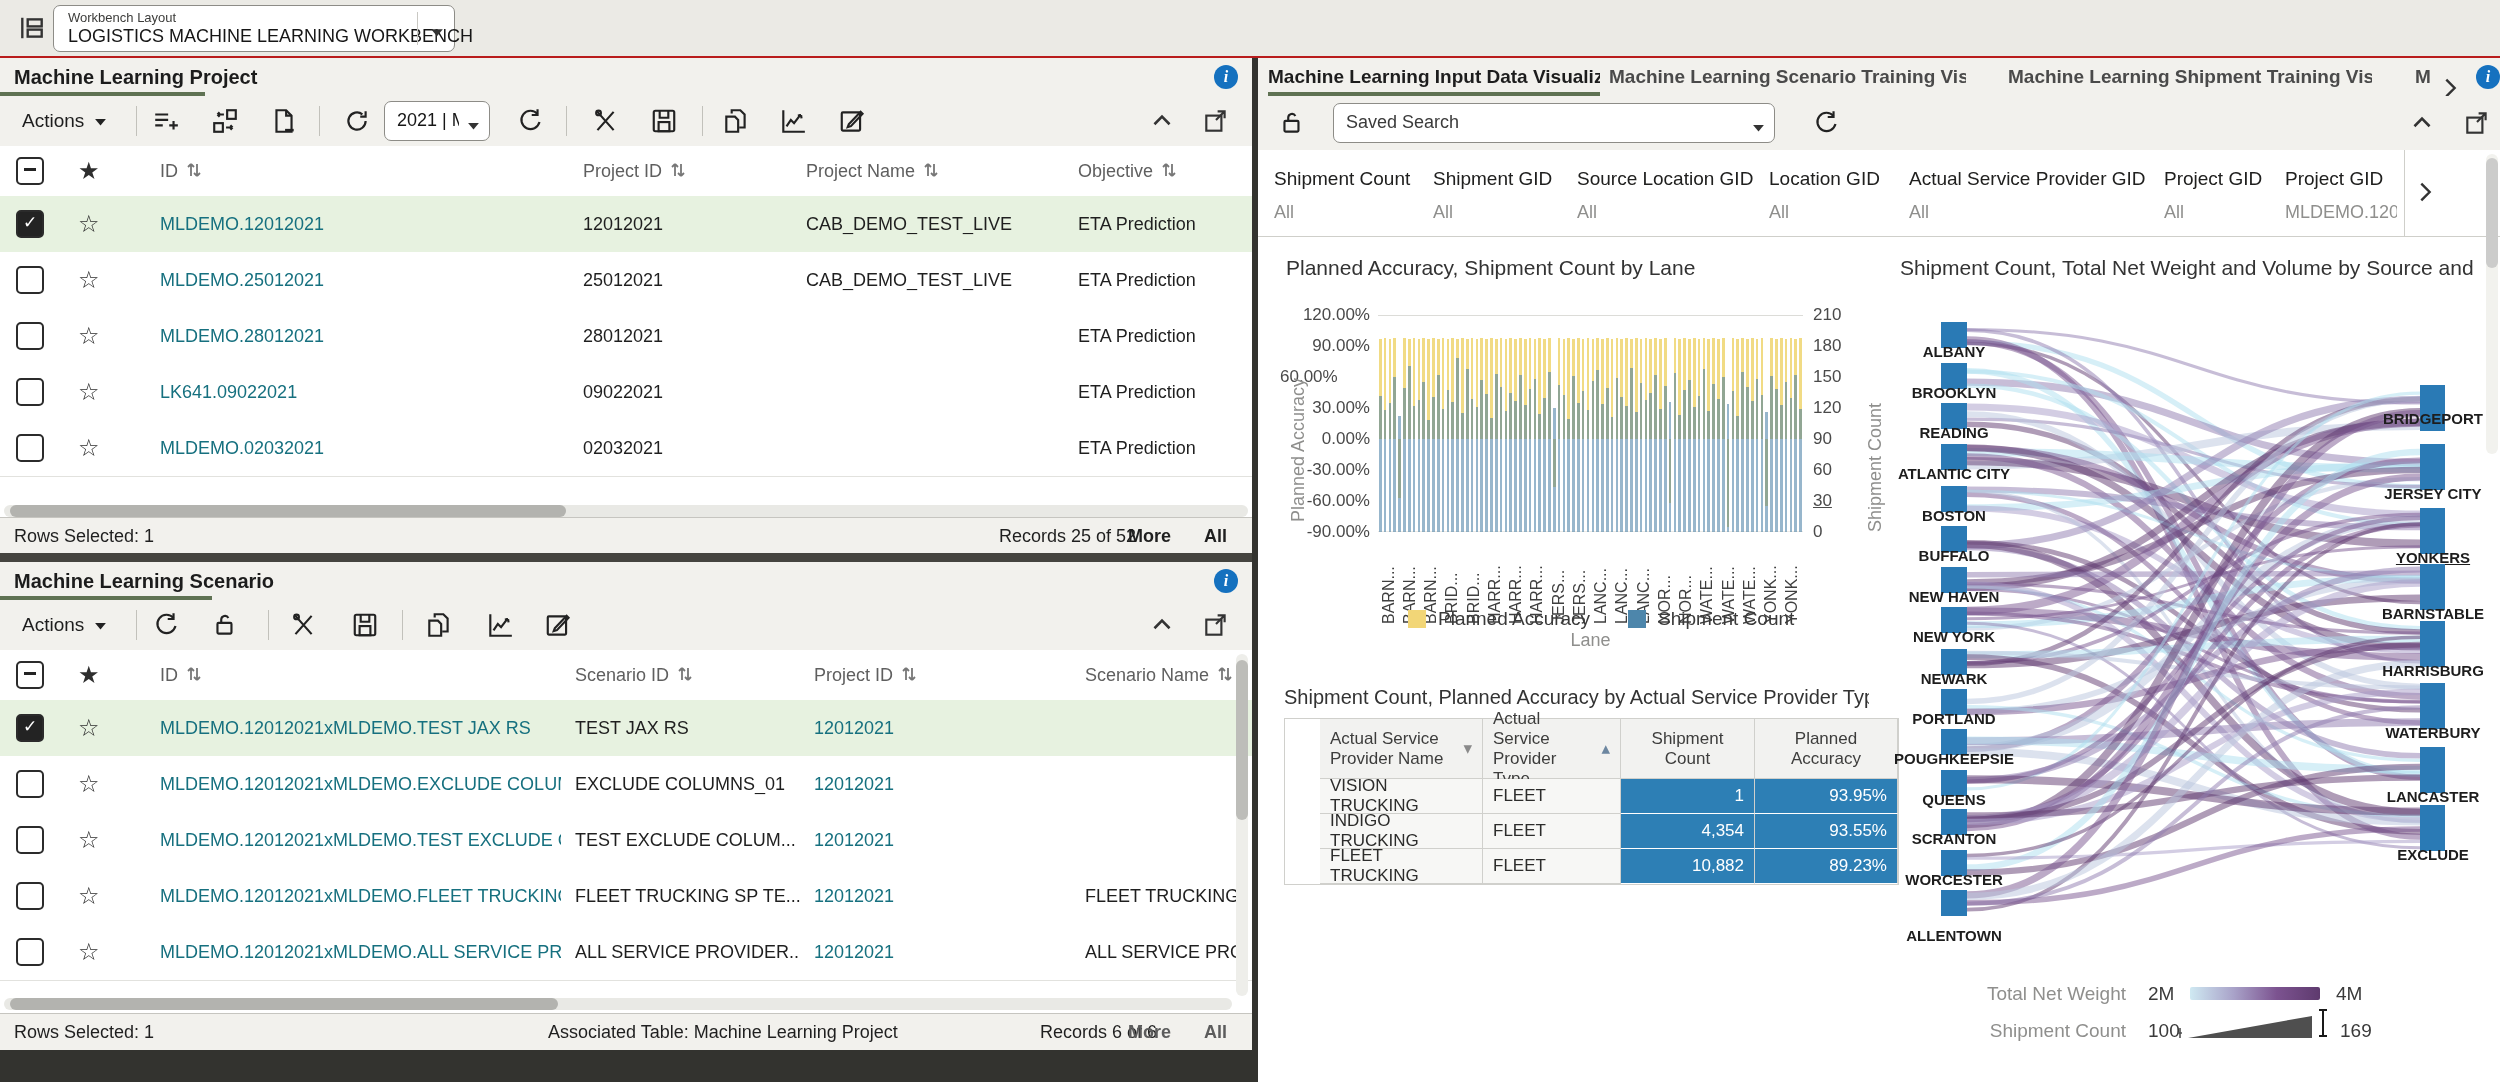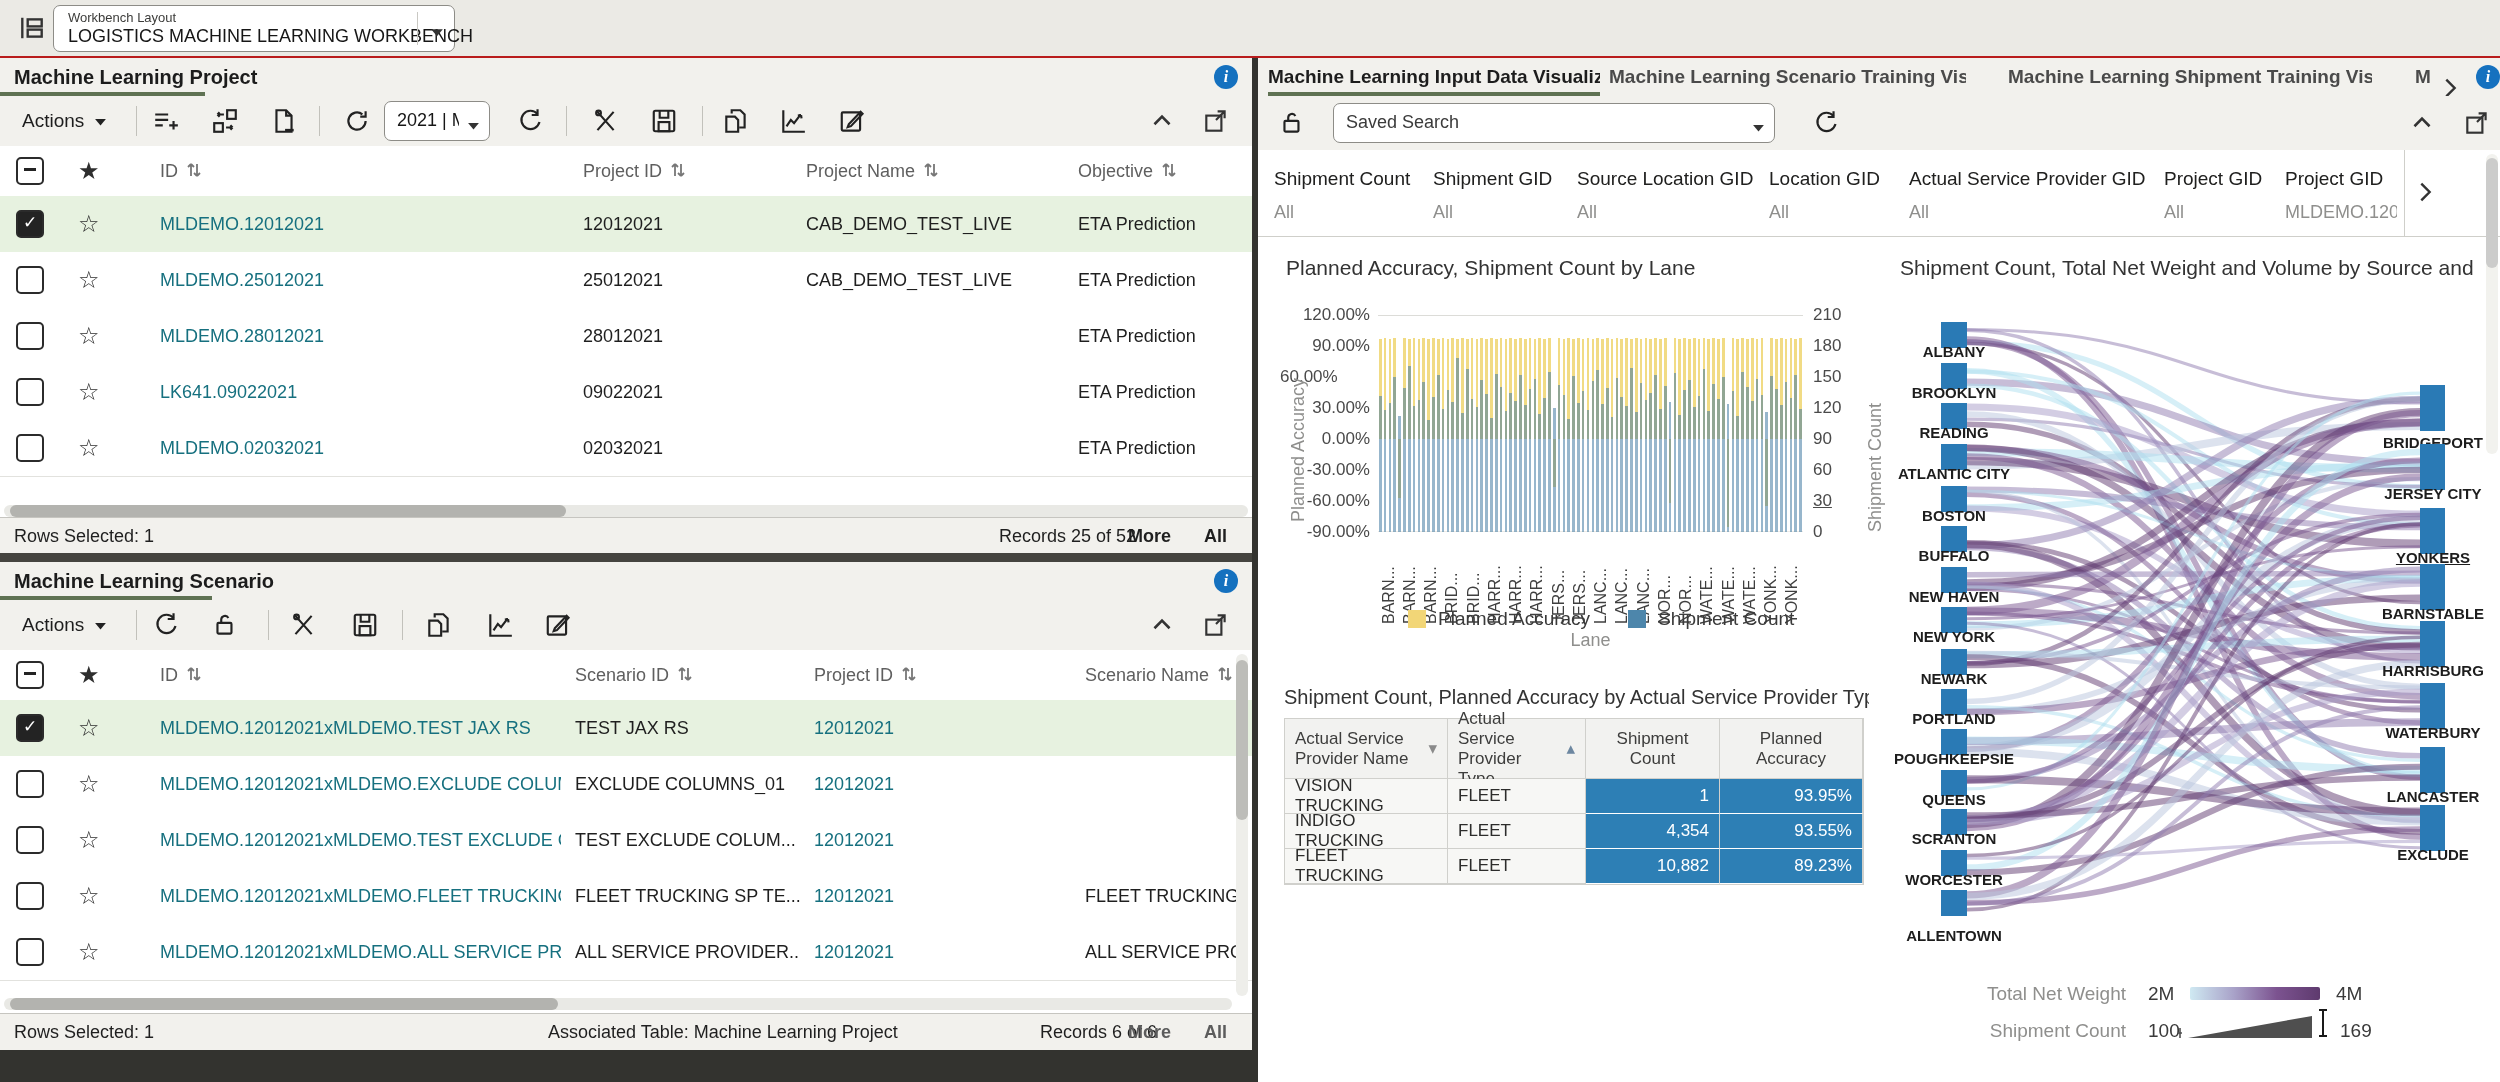--- a/index.html
+++ b/index.html
@@ -67,21 +67,21 @@
 
   .chart-title{position:absolute;font-size:21px;color:#333;white-space:nowrap;overflow:hidden;}
   .ytick{position:absolute;font-size:17px;color:#4a4a4a;white-space:nowrap;}
   .axis-title{position:absolute;font-size:18px;color:#8f8f8d;writing-mode:vertical-rl;transform:rotate(180deg);white-space:nowrap;}
   .xtick{position:absolute;font-size:16px;color:#3f3f3f;writing-mode:vertical-rl;transform:rotate(180deg);white-space:nowrap;}
   .bar{position:absolute;}
   .legend-row{position:absolute;display:flex;align-items:center;gap:12px;font-size:19px;color:#3a3a3a;white-space:nowrap;}
   .swatch{width:18px;height:18px;display:inline-block;}
 
   
-  .pt{position:absolute;border:1px solid #d0d0cc;}
+  .pt{position:absolute;border:1px solid #d0d0cc;padding-left:35px;}
   .pt-row{display:flex;}
   .pt-cell{box-sizing:border-box;border-right:1px solid #d0d0cc;border-bottom:1px solid #d0d0cc;font-size:17px;padding:0 10px;display:flex;align-items:center;}
   .pt-head{background:#f2f2f0;color:#3d3d3c;}
   .pt-name{background:#f7f7f5;color:#2c2c2b;}
   .pt-num{background:#2d7fb5;color:#fff;justify-content:flex-end;border-bottom:1px solid #fff;}
 
   
   .sk-node{position:absolute;background:#2a7ab5;}
   .sk-label{position:absolute;transform:translateX(-50%);font-size:15px;font-weight:bold;color:#1d1d1d;white-space:nowrap;}
   .sk-legend-label{position:absolute;font-size:19px;color:#8f8f8d;white-space:nowrap;text-align:right;width:220px;}
@@ -825,21 +825,21 @@
         <div class="sk-label" style="left: 696px; top: 692px;">POUGHKEEPSIE</div>
         <div class="sk-node" style="left: 683px; top: 712px; width: 26px; height: 26px;"></div>
         <div class="sk-label" style="left: 696px; top: 733px;">QUEENS</div>
         <div class="sk-node" style="left: 683px; top: 751px; width: 26px; height: 26px;"></div>
         <div class="sk-label" style="left: 696px; top: 772px;">SCRANTON</div>
         <div class="sk-node" style="left: 683px; top: 792px; width: 26px; height: 26px;"></div>
         <div class="sk-label" style="left: 696px; top: 813px;">WORCESTER</div>
         <div class="sk-node" style="left: 683px; top: 832px; width: 26px; height: 26px;"></div>
         <div class="sk-label" style="left: 696px; top: 853px; margin-top: 16px;">ALLENTOWN</div>
         <div class="sk-node" style="left: 1162px; top: 327px; width: 25px; height: 46px;"></div>
-        <div class="sk-label" style="left: 1175px; top: 376px;">BRIDGEPORT</div>
+        <div class="sk-label" style="left: 1175px; top: 352px;">BRIDGEPORT</div>
         <div class="sk-node" style="left: 1162px; top: 386px; width: 25px; height: 46px;"></div>
         <div class="sk-label" style="left: 1175px; top: 427px;">JERSEY CITY</div>
         <div class="sk-node" style="left: 1162px; top: 450px; width: 25px; height: 46px;"></div>
         <div class="sk-label" style="left: 1175px; top: 491px; text-decoration: underline;">YONKERS</div>
         <div class="sk-node" style="left: 1162px; top: 506px; width: 25px; height: 46px;"></div>
         <div class="sk-label" style="left: 1175px; top: 547px;">BARNSTABLE</div>
         <div class="sk-node" style="left: 1162px; top: 563px; width: 25px; height: 46px;"></div>
         <div class="sk-label" style="left: 1175px; top: 604px;">HARRISBURG</div>
         <div class="sk-node" style="left: 1162px; top: 625px; width: 25px; height: 46px;"></div>
         <div class="sk-label" style="left: 1175px; top: 666px;">WATERBURY</div>

